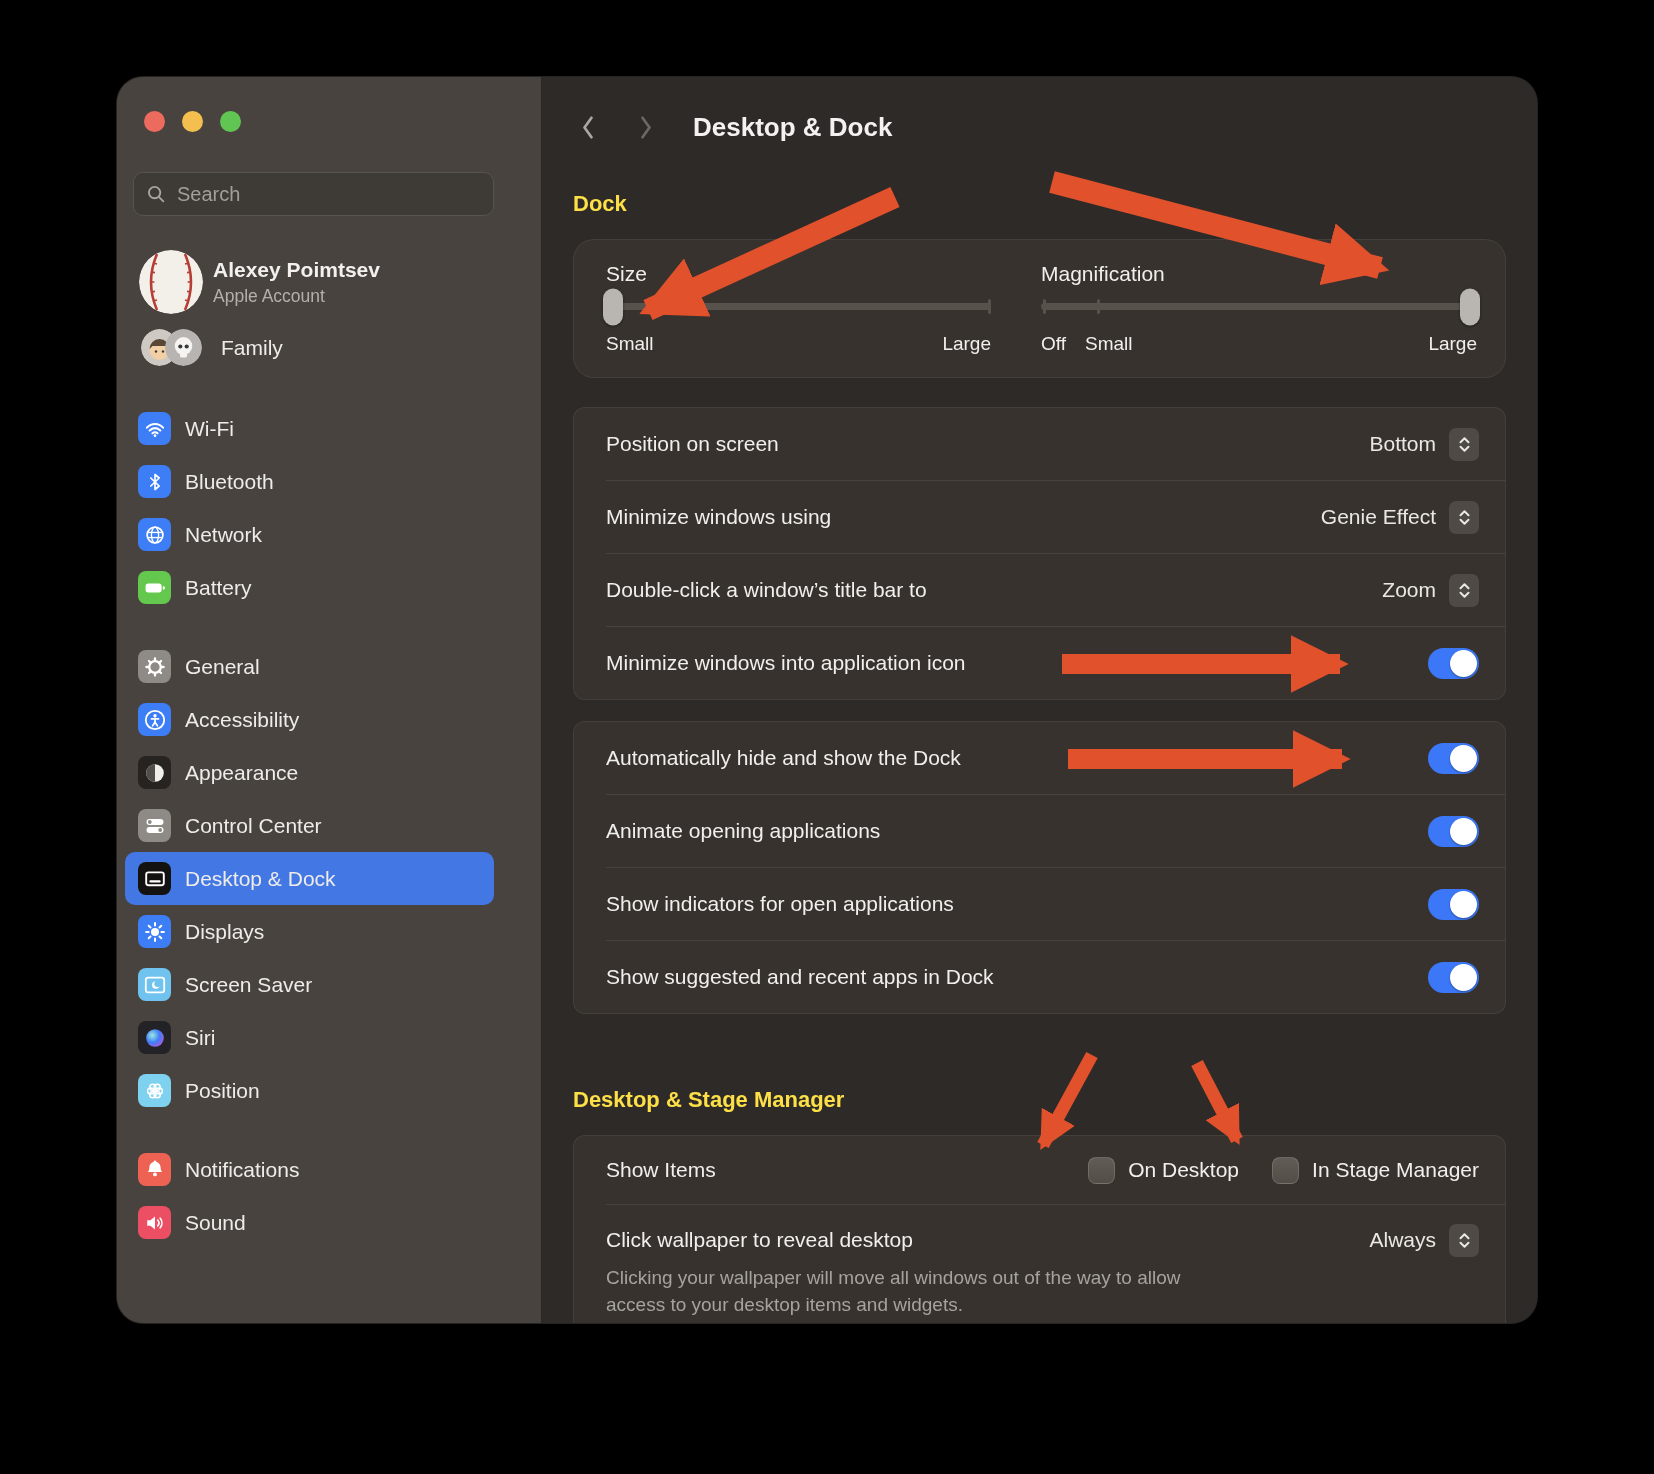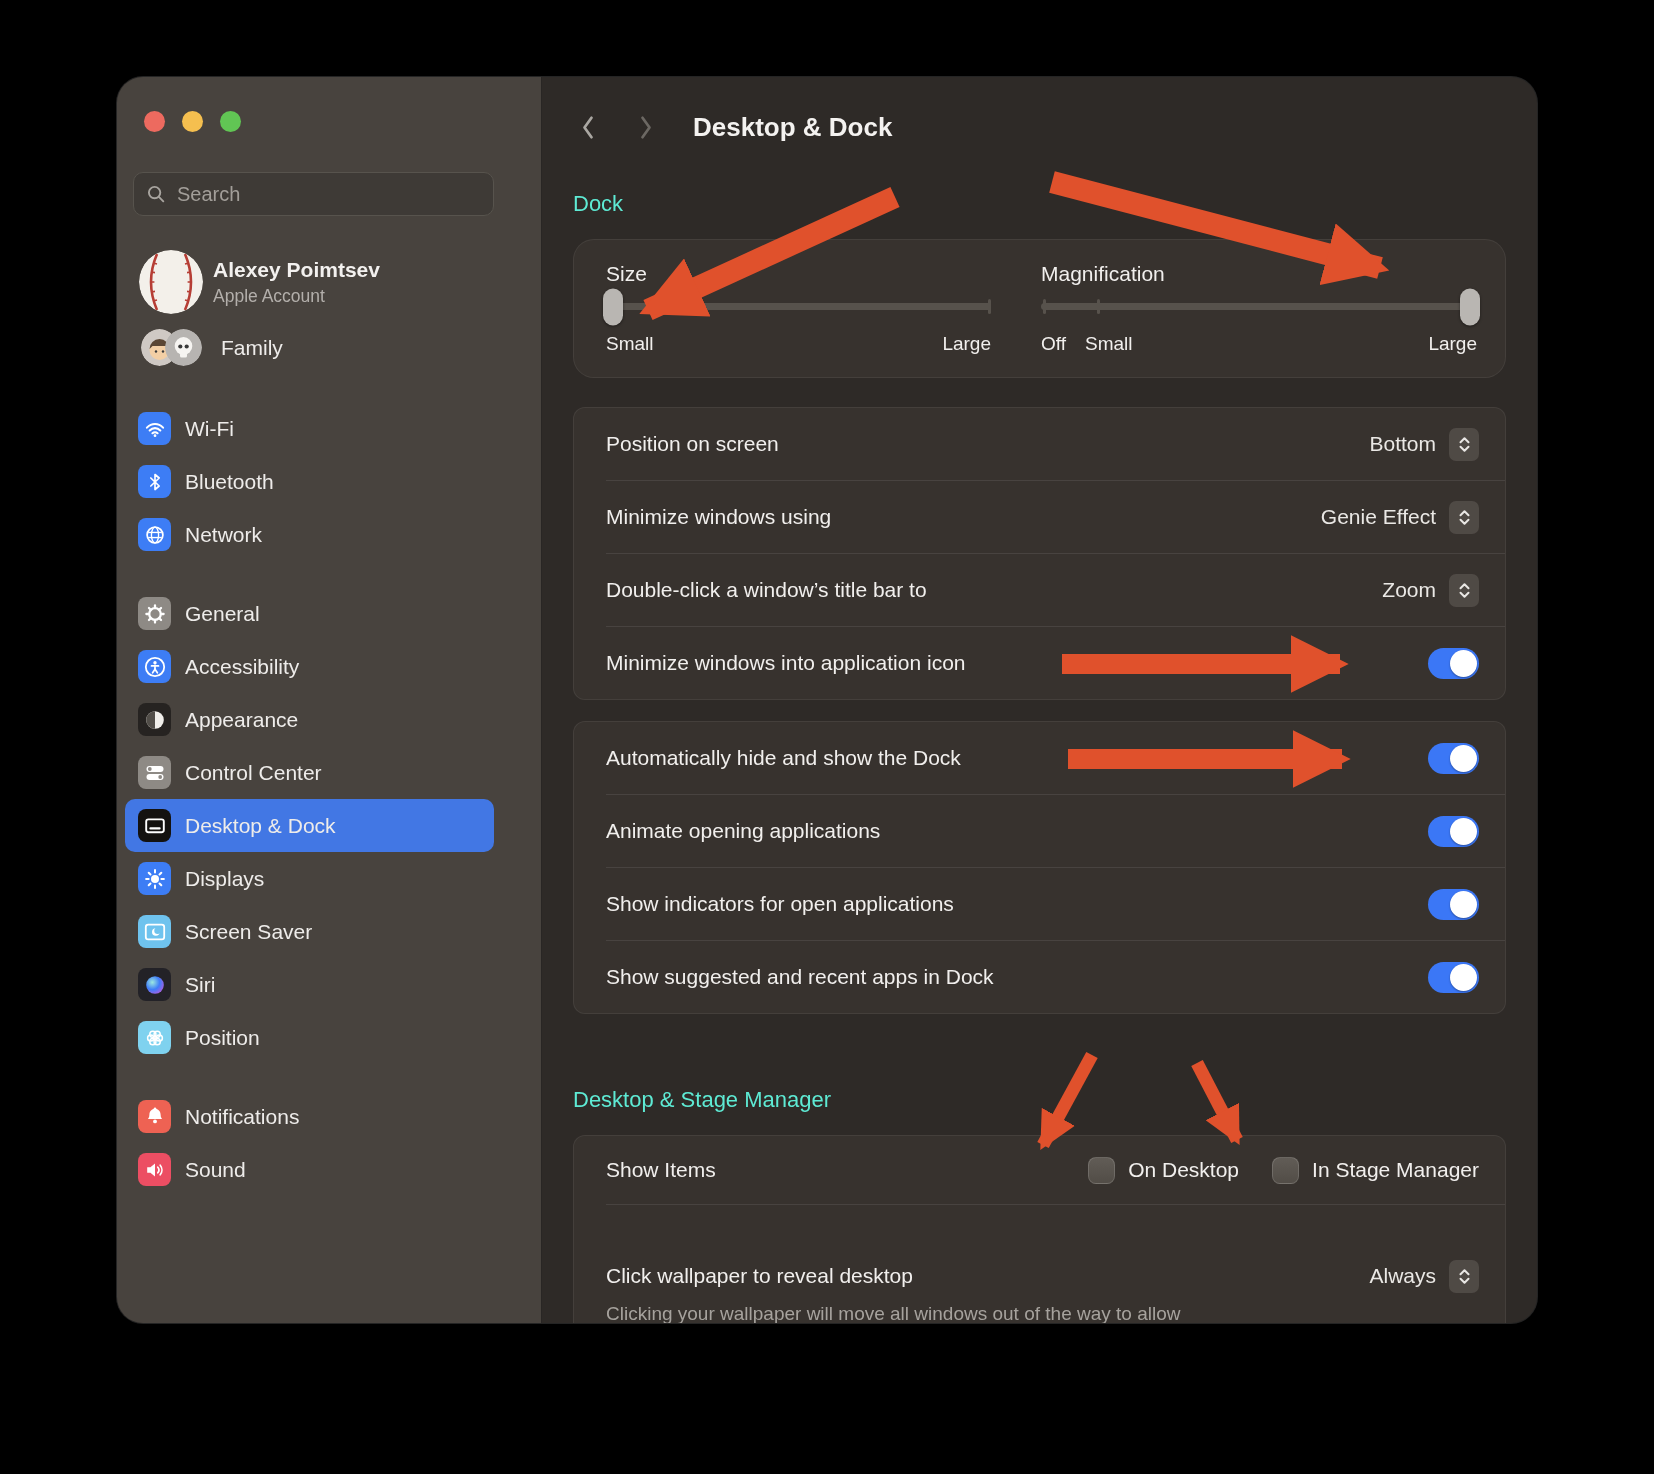--- a/index.html
+++ b/index.html
@@ -34,21 +34,21 @@
   .nav-label{font-size:21px;color:#eeecea;white-space:nowrap;}
   .nav-gap{height:26px;flex:none;}
   .icon{width:33px;height:33px;border-radius:8px;flex:none;display:flex;
         align-items:center;justify-content:center;}
   
   .main{flex:1;position:relative;padding:0 31px;box-sizing:border-box;overflow:hidden;}
   .m-header{display:flex;align-items:center;padding-top:28px;height:44px;}
   .nav-btn{width:30px;height:34px;display:flex;align-items:center;justify-content:center;}
   .nav-btn+.nav-btn{margin-left:28px;}
   .m-title{font-size:26px;font-weight:700;color:#f4f2f0;margin-left:32px;}
-  .section-heading{font-size:22px;font-weight:400;color:#5eead4;line-height:26px;}
+  .section-heading{font-size:22px;font-weight:700;color:#fde047;line-height:26px;}
   .h-dock{margin-top:42px;}
   .h-stage{margin-top:73px;}
   .card{background:#37322e;border:1px solid rgba(255,255,255,.065);border-radius:12px;box-sizing:border-box;}
   .card-sliders{margin-top:22px;height:139px;padding:21px 28px 0 32px;display:flex;gap:50px;border-radius:21px;}
   .sl-col1{flex:0 0 385px;}
   .sl-col2{flex:1;}
   .sl-label{font-size:21px;color:#f1efed;line-height:25px;}
   .slider{position:relative;height:37px;margin-top:2px;display:flex;align-items:center;}
   .track{position:relative;height:7px;border-radius:4px;background:#57524c;width:100%;}
   .tick{position:absolute;width:3px;height:15px;top:-4px;background:#57524c;border-radius:1.5px;}
@@ -71,21 +71,21 @@
   .toggle.on{background:#3b77f6;}
   .toggle .knob{position:absolute;top:2px;left:2px;width:27px;height:27px;border-radius:50%;
           background:#fff;box-shadow:0 1px 2px rgba(0,0,0,.35);}
   .toggle.on .knob{left:auto;right:2px;}
   .cb-group{margin-left:auto;display:flex;gap:33px;padding-right:0;}
   .cb-opt{display:flex;align-items:center;gap:13px;}
   .checkbox{width:27px;height:27px;border-radius:8px;background:linear-gradient(#615c56,#524d47);
             border:1px solid rgba(255,255,255,.14);box-sizing:border-box;flex:none;}
   .cb-label{font-size:21px;color:#f1efed;white-space:nowrap;}
   .row-block{padding:20px 26px 22px 32px;}
-  .rb-top{display:flex;align-items:center;height:30px;margin-top:36px;}
+  .rb-top{display:flex;align-items:center;height:30px;}
   .rb-desc{margin-top:9px;font-size:19px;line-height:27px;color:#a6a29d;max-width:630px;}
   
   #arrow-overlay{position:absolute;left:0;top:0;width:1654px;height:1474px;pointer-events:none;z-index:50;}
 </style>
 </head>
 <body>
 
 <div class="stage">
   <div class="window">
 
@@ -169,20 +169,29 @@
         <div class="nav-item">
           <span class="icon" style="background-color: rgb(61, 125, 245);">
             <svg width="22" height="22" viewBox="0 0 24 24" fill="none" stroke="#fff">
                 <circle cx="12" cy="12" r="8.6" stroke-width="1.9"></circle>
                 <ellipse cx="12" cy="12" rx="3.9" ry="8.6" stroke-width="1.5"></ellipse>
                 <line x1="4.6" y1="9.2" x2="19.4" y2="9.2" stroke-width="1.5"></line>
                 <line x1="4.6" y1="14.8" x2="19.4" y2="14.8" stroke-width="1.5"></line>
               </svg>
           </span>
           <span class="nav-label">Network</span>
+        </div>
+        <div class="nav-item">
+          <span class="icon" style="background-color: rgb(101, 200, 78);">
+            <svg width="24" height="24" viewBox="0 0 24 24">
+                <rect x="2.6" y="7.6" width="16" height="8.8" rx="2.6" fill="#fff"></rect>
+                <rect x="19.7" y="10.3" width="2.2" height="3.4" rx="1.1" fill="#fff"></rect>
+              </svg>
+          </span>
+          <span class="nav-label">Battery</span>
         </div>
 
         <div class="nav-gap"></div>
 
         <div class="nav-item">
           <span class="icon" style="background-color: rgb(142, 138, 133);">
             <svg width="22" height="22" viewBox="0 0 24 24" fill="none" stroke="#fff" stroke-width="2.5" stroke-linecap="round">
                 <circle cx="12" cy="12" r="6.3"></circle>
                 <line x1="18.5" y1="12" x2="21.4" y2="12"></line>
                 <line x1="16.6" y1="16.6" x2="18.6" y2="18.6"></line>

